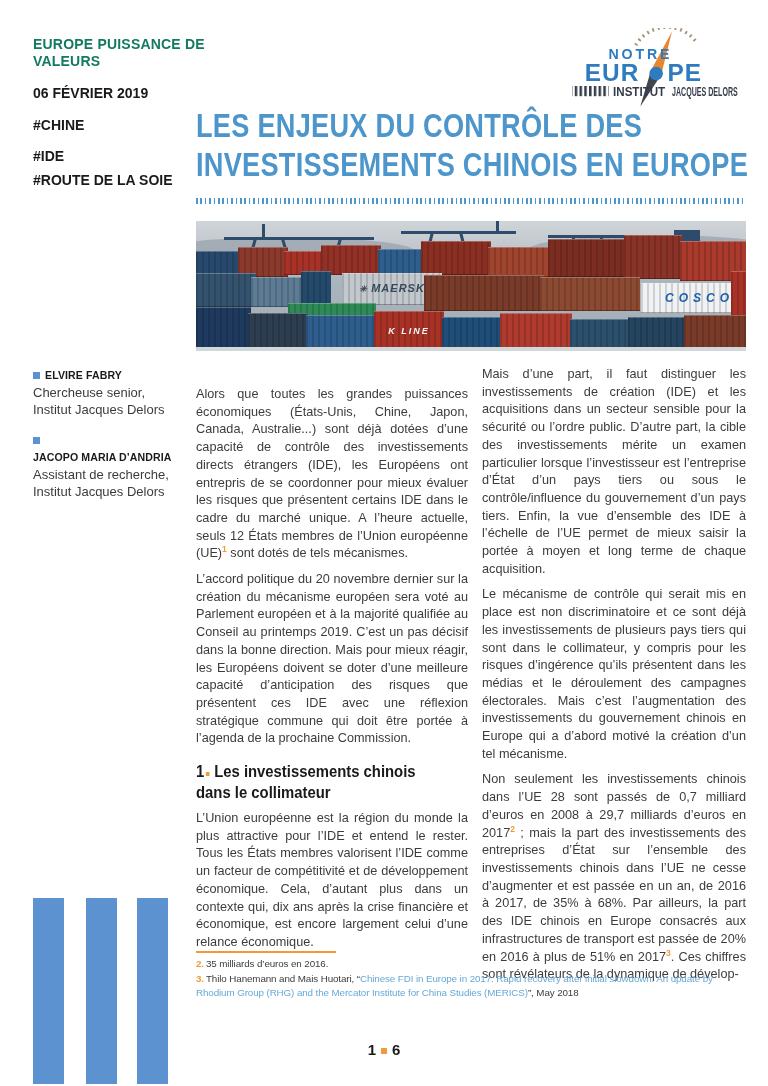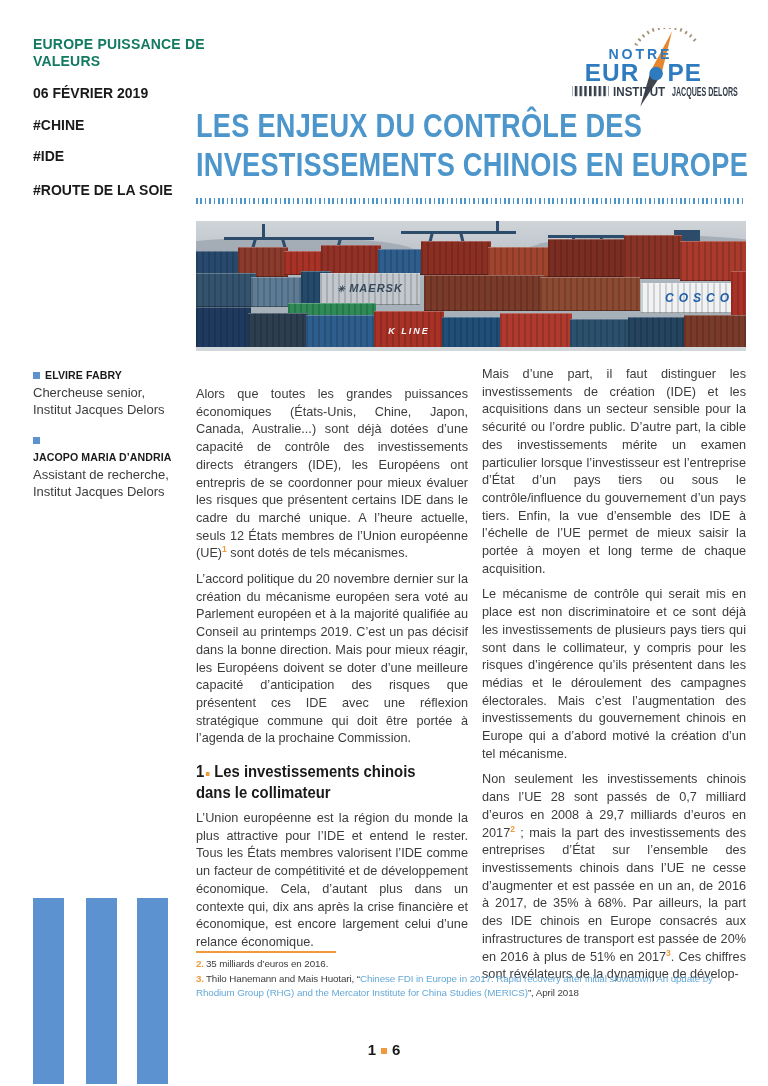--- a/index.html
+++ b/index.html
@@ -74,21 +74,21 @@
 </style>
 </head>
 <body>
 
 <div class="page">
 
   <div class="abs kicker">EUROPE PUISSANCE DE VALEURS</div>
   <div class="abs m-date">06 FÉVRIER 2019</div>
   <div class="abs tag" style="top:117px">#CHINE</div>
   <div class="abs tag" style="top:148px">#IDE</div>
-  <div class="abs tag" style="top:182px">#ROUTE DE LA SOIE</div>
+  <div class="abs tag" style="top:172px">#ROUTE DE LA SOIE</div>
 
   <div class="abs logo">
     <svg width="170" height="82" viewBox="0 0 150 72">
       <defs>
         <pattern id="bars" width="4.2" height="9" patternUnits="userSpaceOnUse">
           <rect x="0" y="0" width="2.2" height="9" fill="#333C49"></rect>
         </pattern>
       </defs>
 
       <path d="M58,15 A32,32 0 0 1 112,13" fill="none" stroke="#a59274" stroke-width="3" stroke-dasharray="1.6,3.4"></path>
@@ -137,21 +137,21 @@
     <i class="cb" style="left:182px;top:28px;width:46px;height:26px;background-color:#2e5e8e"></i>
     <i class="cb" style="left:225px;top:20px;width:70px;height:34px;background-color:#8c2f23"></i>
     <i class="cb" style="left:292px;top:26px;width:64px;height:30px;background-color:#a0442e"></i>
     <i class="cb" style="left:352px;top:18px;width:80px;height:38px;background-color:#7c2d21"></i>
     <i class="cb" style="left:428px;top:14px;width:58px;height:44px;background-color:#8a3326"></i>
     <i class="cb" style="left:484px;top:20px;width:66px;height:40px;background-color:#a93a2c"></i>
 
     <i class="cb" style="left:0;top:52px;width:60px;height:34px;background-color:#33536e"></i>
     <i class="cb" style="left:55px;top:56px;width:55px;height:30px;background-color:#5d7b94"></i>
     <i class="cb" style="left:105px;top:50px;width:30px;height:40px;background-color:#244a6b"></i>
-    <i class="cb" style="left:124px;top:52px;width:100px;height:32px;background-color:#c2c8cd">
+    <i class="cb" style="left:146px;top:52px;width:100px;height:32px;background-color:#c2c8cd">
       <span class="cb-label lbl-maersk">MAERSK</span>
     </i>
     <i class="cb" style="left:92px;top:82px;width:88px;height:26px;background-color:#2e8b57"></i>
     <i class="cb" style="left:228px;top:54px;width:120px;height:36px;background-color:#7a3b2a"></i>
     <i class="cb" style="left:344px;top:56px;width:100px;height:34px;background-color:#8c4a32"></i>
     <i class="cb" style="left:445px;top:62px;width:117px;height:30px;background-color:#f0f2f3">
       <span class="cb-label lbl-cosco">COSCO</span>
     </i>
     <i class="cb" style="left:535px;top:50px;width:15px;height:52px;background-color:#a93226"></i>
 
@@ -191,21 +191,21 @@
 
   <div class="abs colR bodytext">
     <p>Mais d’une part, il faut distinguer les investissements de création (IDE) et les acquisitions dans un secteur sensible pour la sécurité ou l’ordre public. D’autre part, la cible des investissements mérite un examen particulier lorsque l’investisseur est l’entreprise d’État d’un pays tiers ou sous le contrôle/influence du gouvernement d’un pays tiers. Enfin, la vue d’ensemble des IDE à l’échelle de l’UE permet de mieux saisir la portée à moyen et long terme de chaque acquisition.</p>
     <p>Le mécanisme de contrôle qui serait mis en place est non discriminatoire et ce sont déjà les investissements de plusieurs pays tiers qui sont dans le collimateur, y compris pour les risques d’ingérence qu’ils présentent dans les médias et le déroulement des campagnes électorales. Mais c’est l’augmentation des investissements du gouvernement chinois en Europe qui a d’abord motivé la création d’un tel mécanisme.</p>
     <p><span>Non seulement les investissements chinois dans l’UE 28 sont passés de 0,7 milliard d’euros en 2008 à 29,7 milliards d’euros en 2017</span><span class="supref">2</span><span> ; mais la part des investissements des entreprises d’État sur l’ensemble des investissements chinois dans l’UE ne cesse d’augmenter et est passée en un an, de 2016 à 2017, de 35% à 68%. Par ailleurs, la part des IDE chinois en Europe consacrés aux infrastructures de transport est passée de 20% en 2016 à plus de 51% en 2017</span><span class="supref">3</span><span>. Ces chiffres sont révélateurs de la dynamique de dévelop-</span></p>
   </div>
 
   <div class="abs fn-rule"></div>
   <div class="abs footnotes">
     <div><span class="fn-num">2.</span><span>35 milliards d’euros en 2016.</span></div>
-    <div><span class="fn-num">3.</span><span>Thilo Hanemann and Mais Huotari, “</span><a href="#" class="fn-link">Chinese FDI in Europe in 2017: Rapid recovery after initial slowdown. An update by Rhodium Group (RHG) and the Mercator Institute for China Studies (MERICS)</a><span>”, April 2018</span></div>
+    <div><span class="fn-num">3.</span><span>Thilo Hanemann and Mais Huotari, “</span><a href="#" class="fn-link">Chinese FDI in Europe in 2017: Rapid recovery after initial slowdown. An update by Rhodium Group (RHG) and the Mercator Institute for China Studies (MERICS)</a><span>”, May 2018</span></div>
   </div>
 
   <div class="abs pagenum">
     <span>1</span>
     <span class="sq"></span>
     <span>6</span>
   </div>
 
   <div class="abs bar" style="left:33px"></div>
   <div class="abs bar" style="left:86px"></div>

